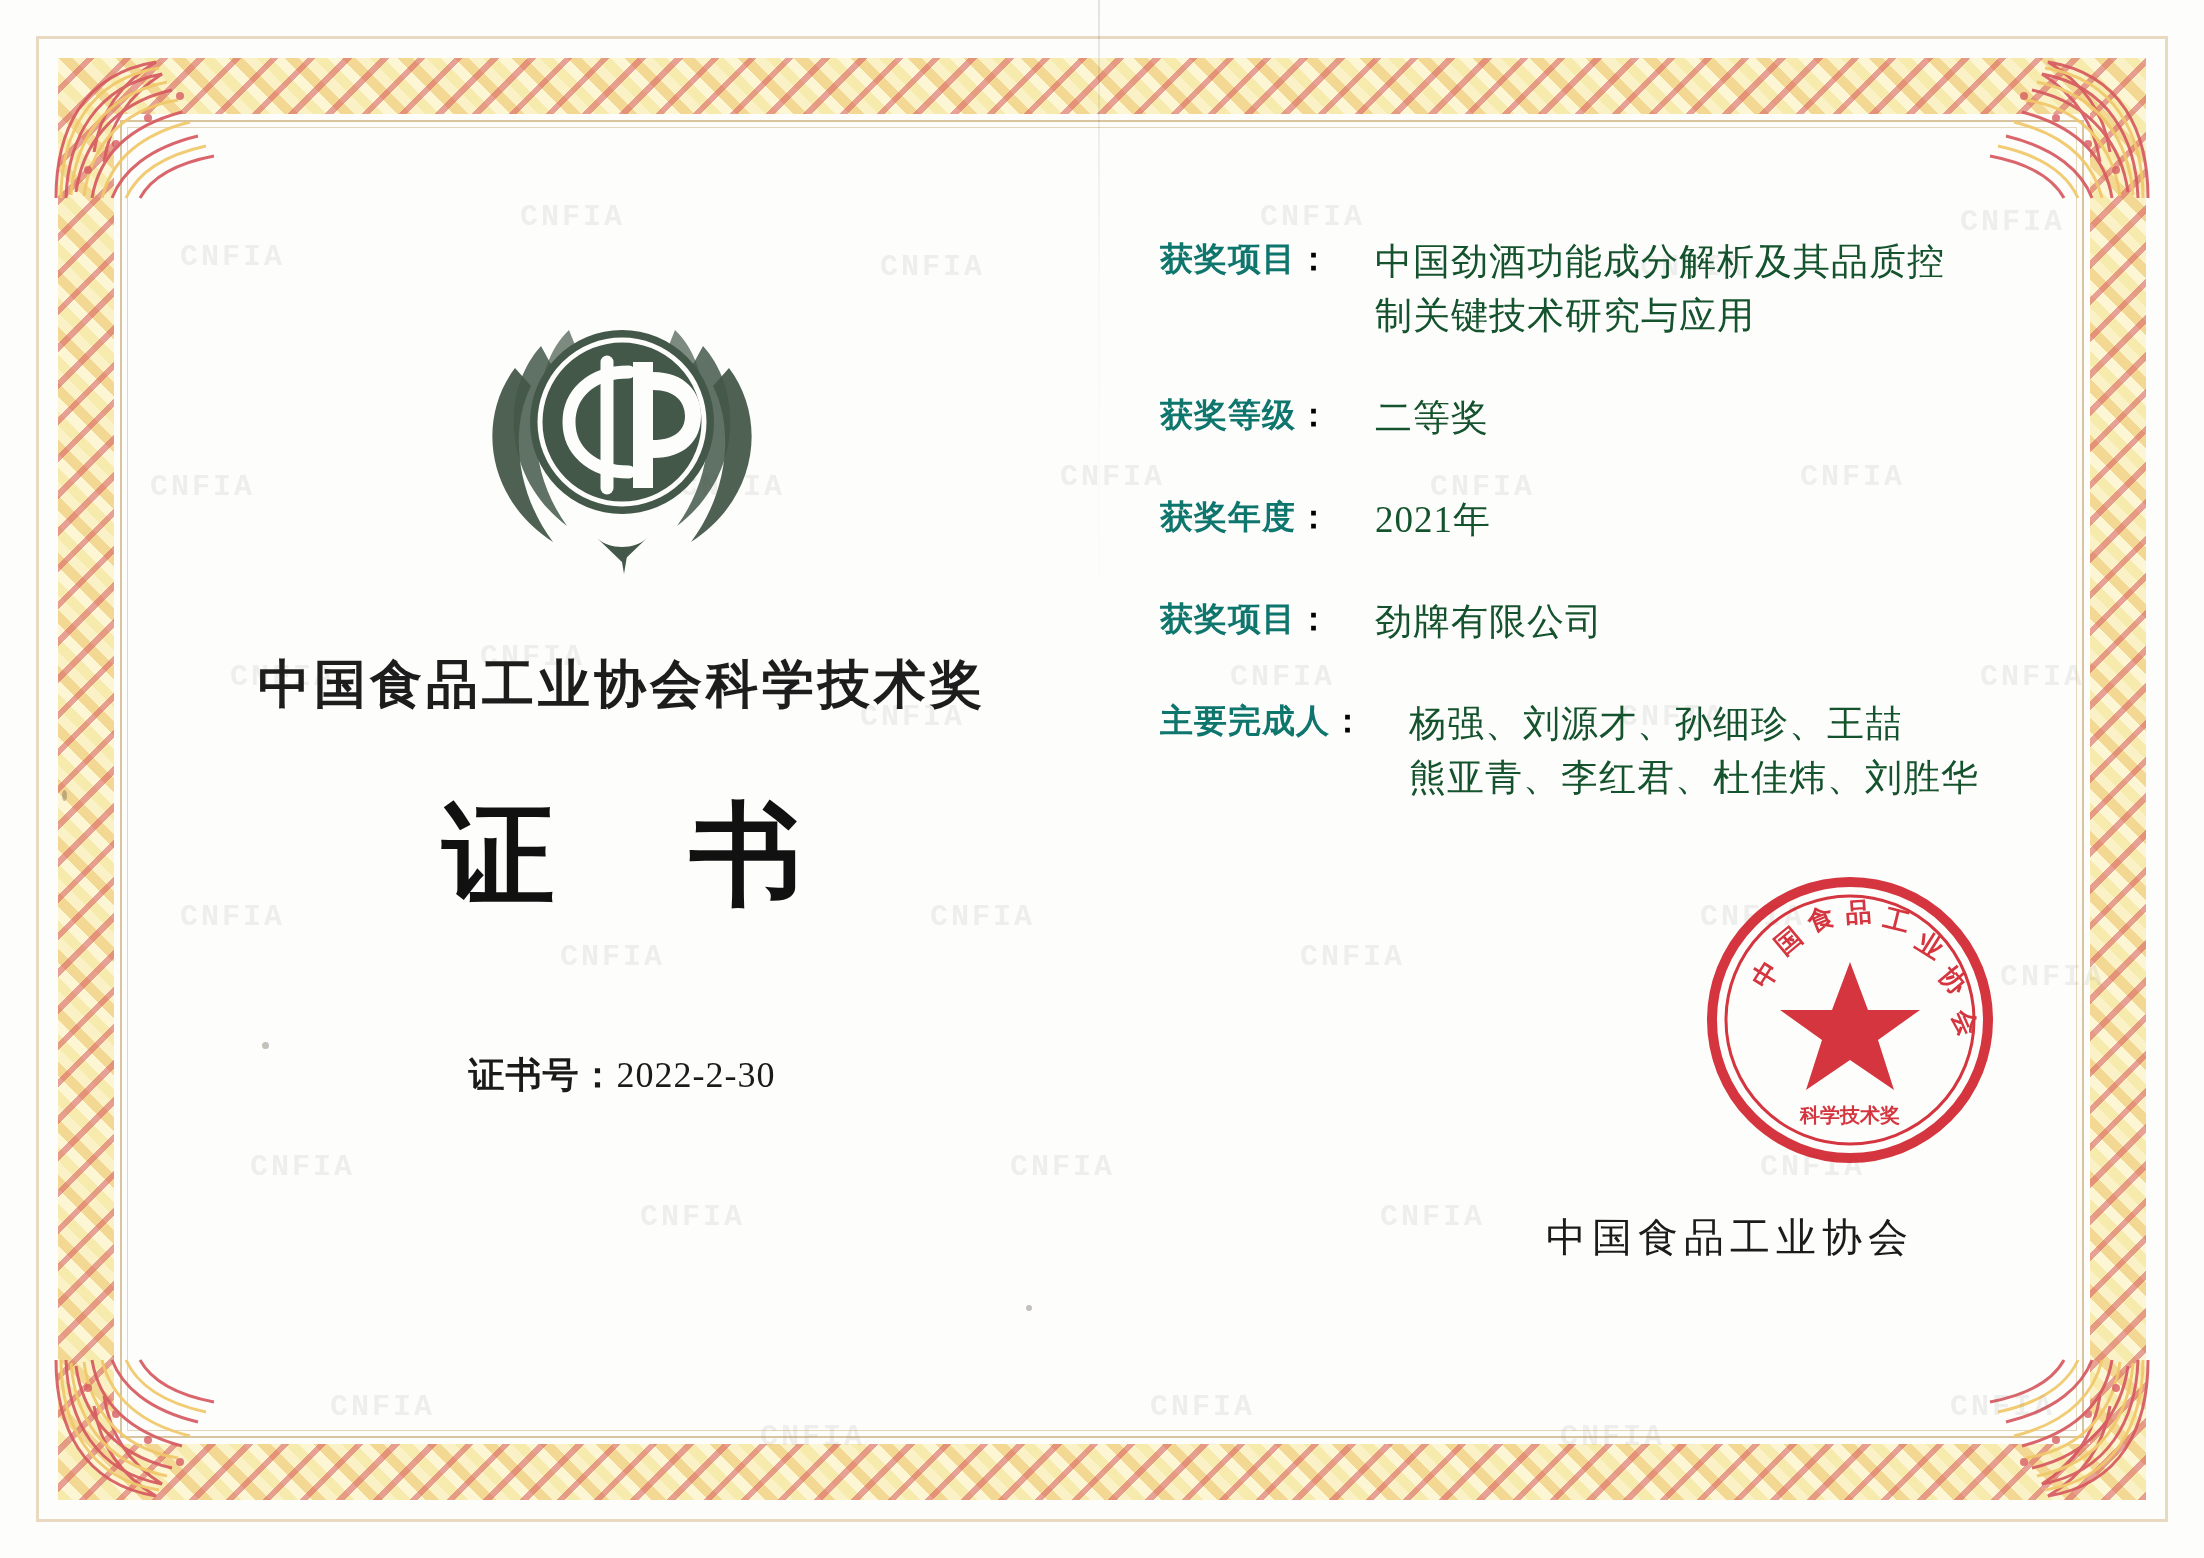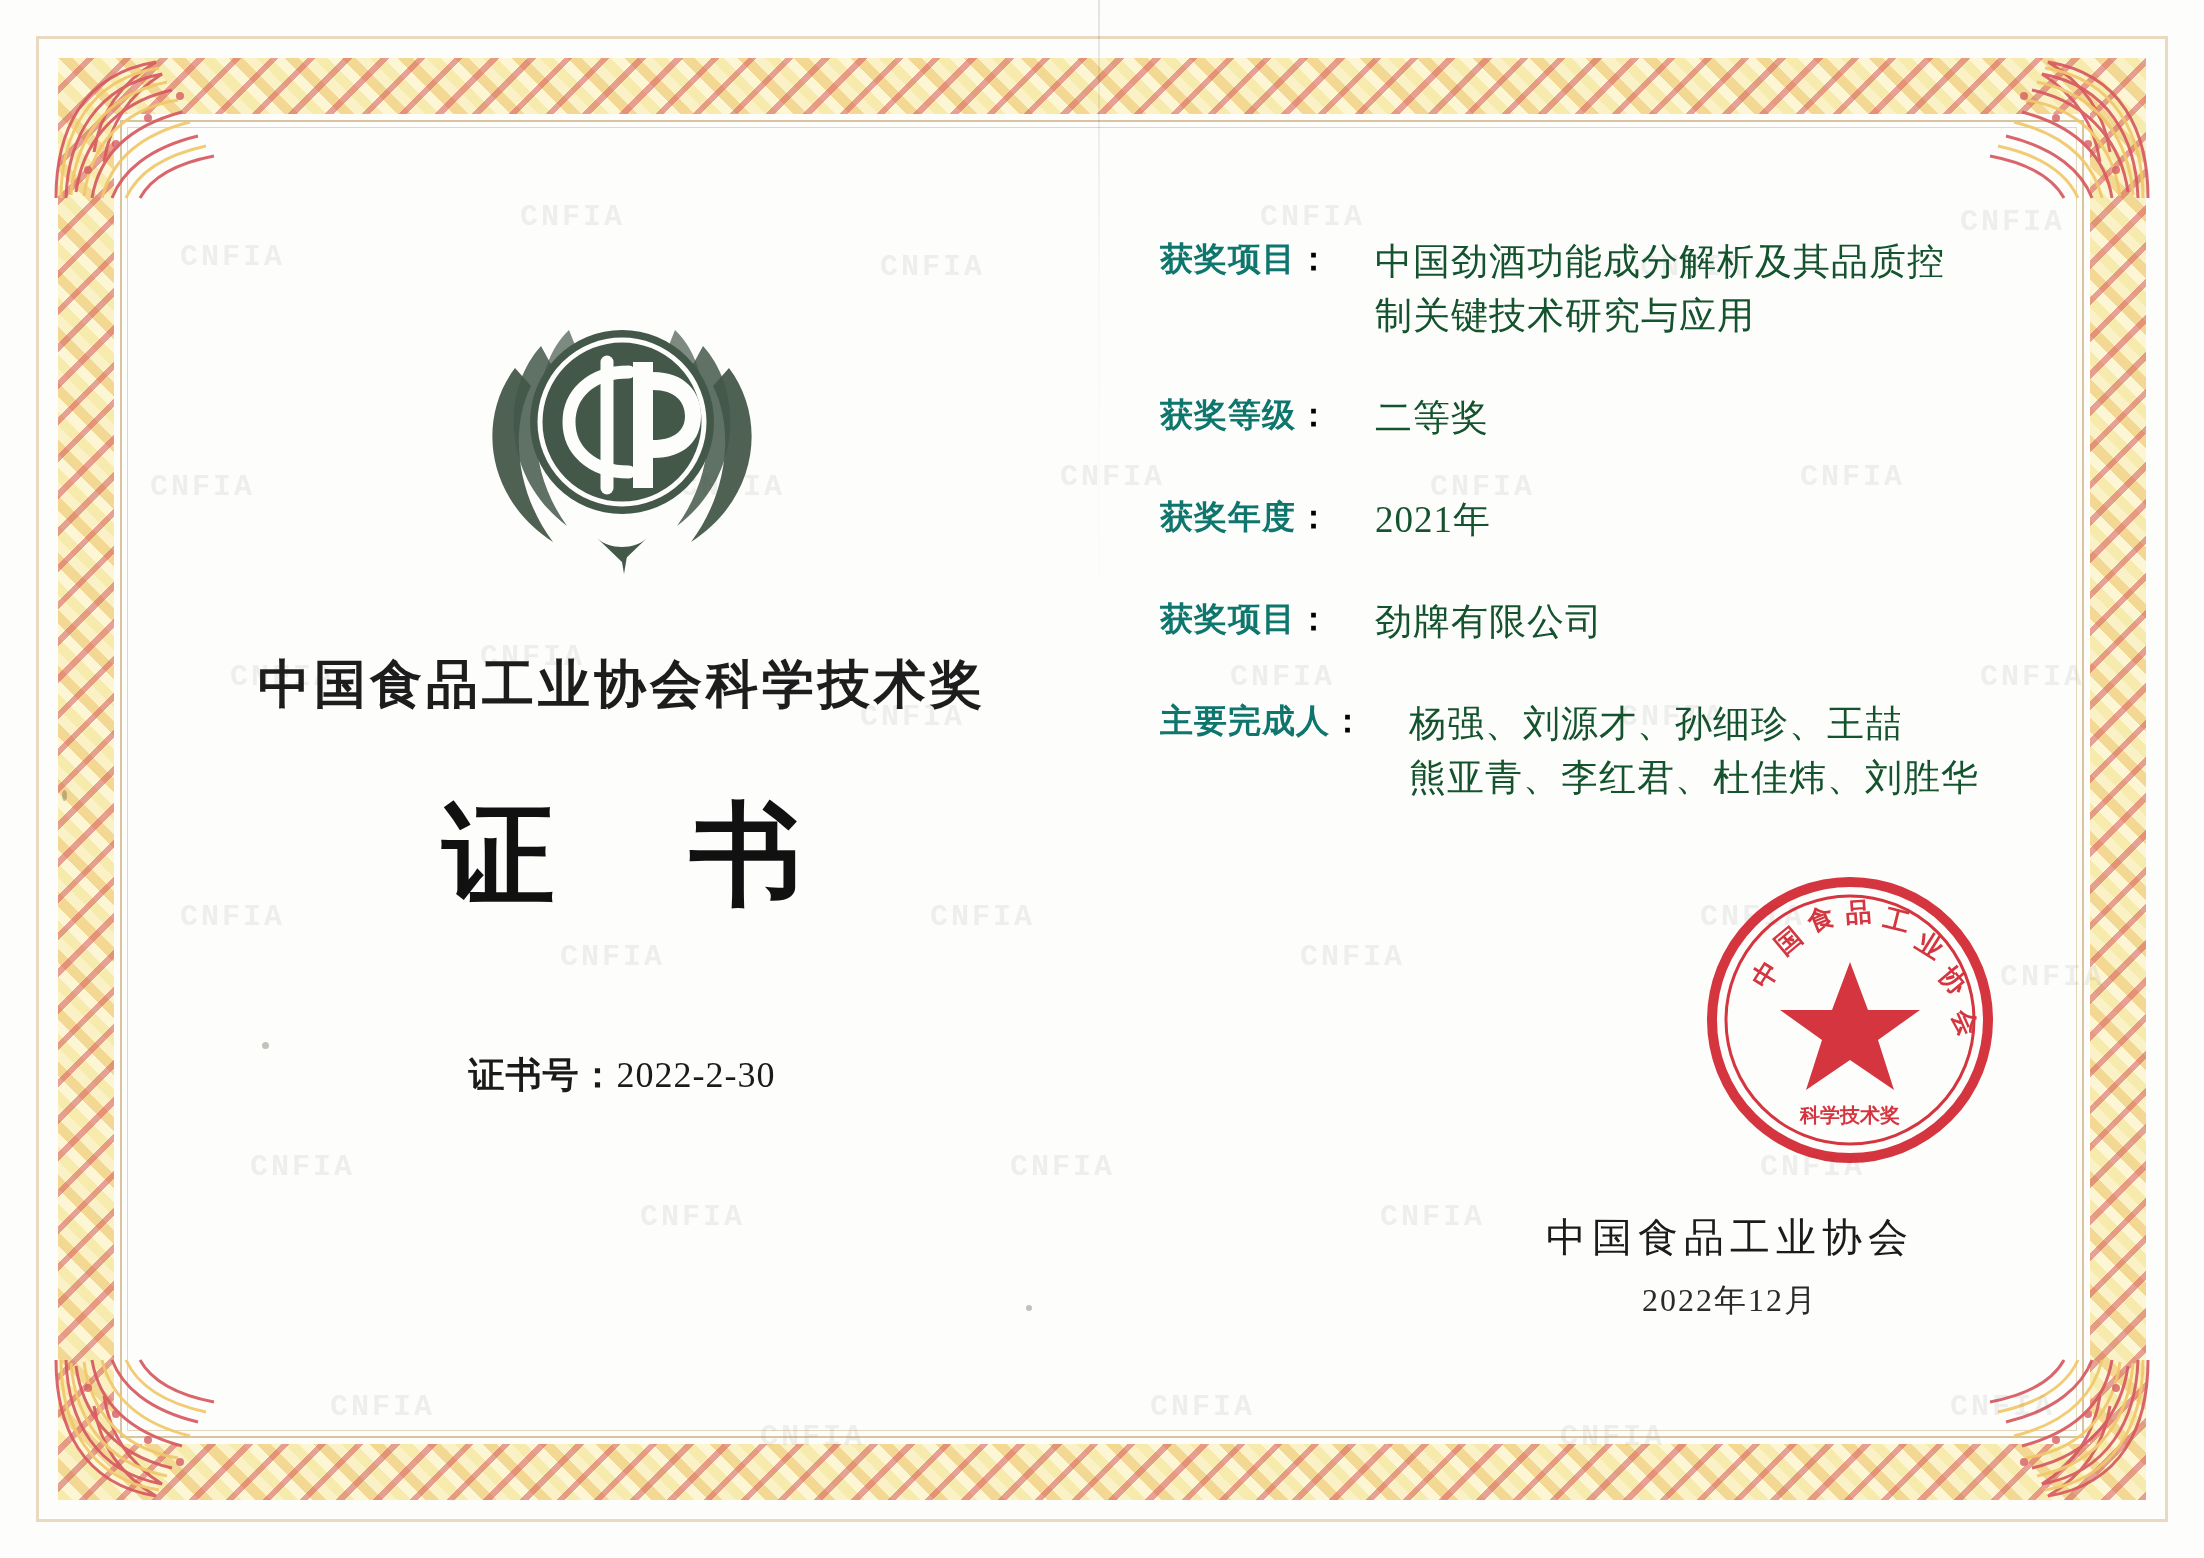--- a/index.html
+++ b/index.html
@@ -487,21 +487,20 @@
             <text transform="translate(252,144) rotate(66)">会</text>
           </g>
 
           <g fill="#d0202a" font-family="Liberation Sans, sans-serif" font-size="20" font-weight="700">
             <text x="150" y="252" text-anchor="middle">科学技术奖</text>
           </g>
         </svg>
       </div>
 
       <div class="org-line">中国食品工业协会</div>
-      <div class="date-line">2022年12月</div>
     </div>
 
   </div>
 
   <div class="fold"></div>
   <div class="speck" style="left:62px; top:790px; width:5px; height:11px;"></div>
   <div class="speck" style="left:262px; top:1042px; width:7px; height:7px;"></div>
   <div class="speck" style="left:1026px; top:1305px; width:6px; height:6px;"></div>
 
 </div>

